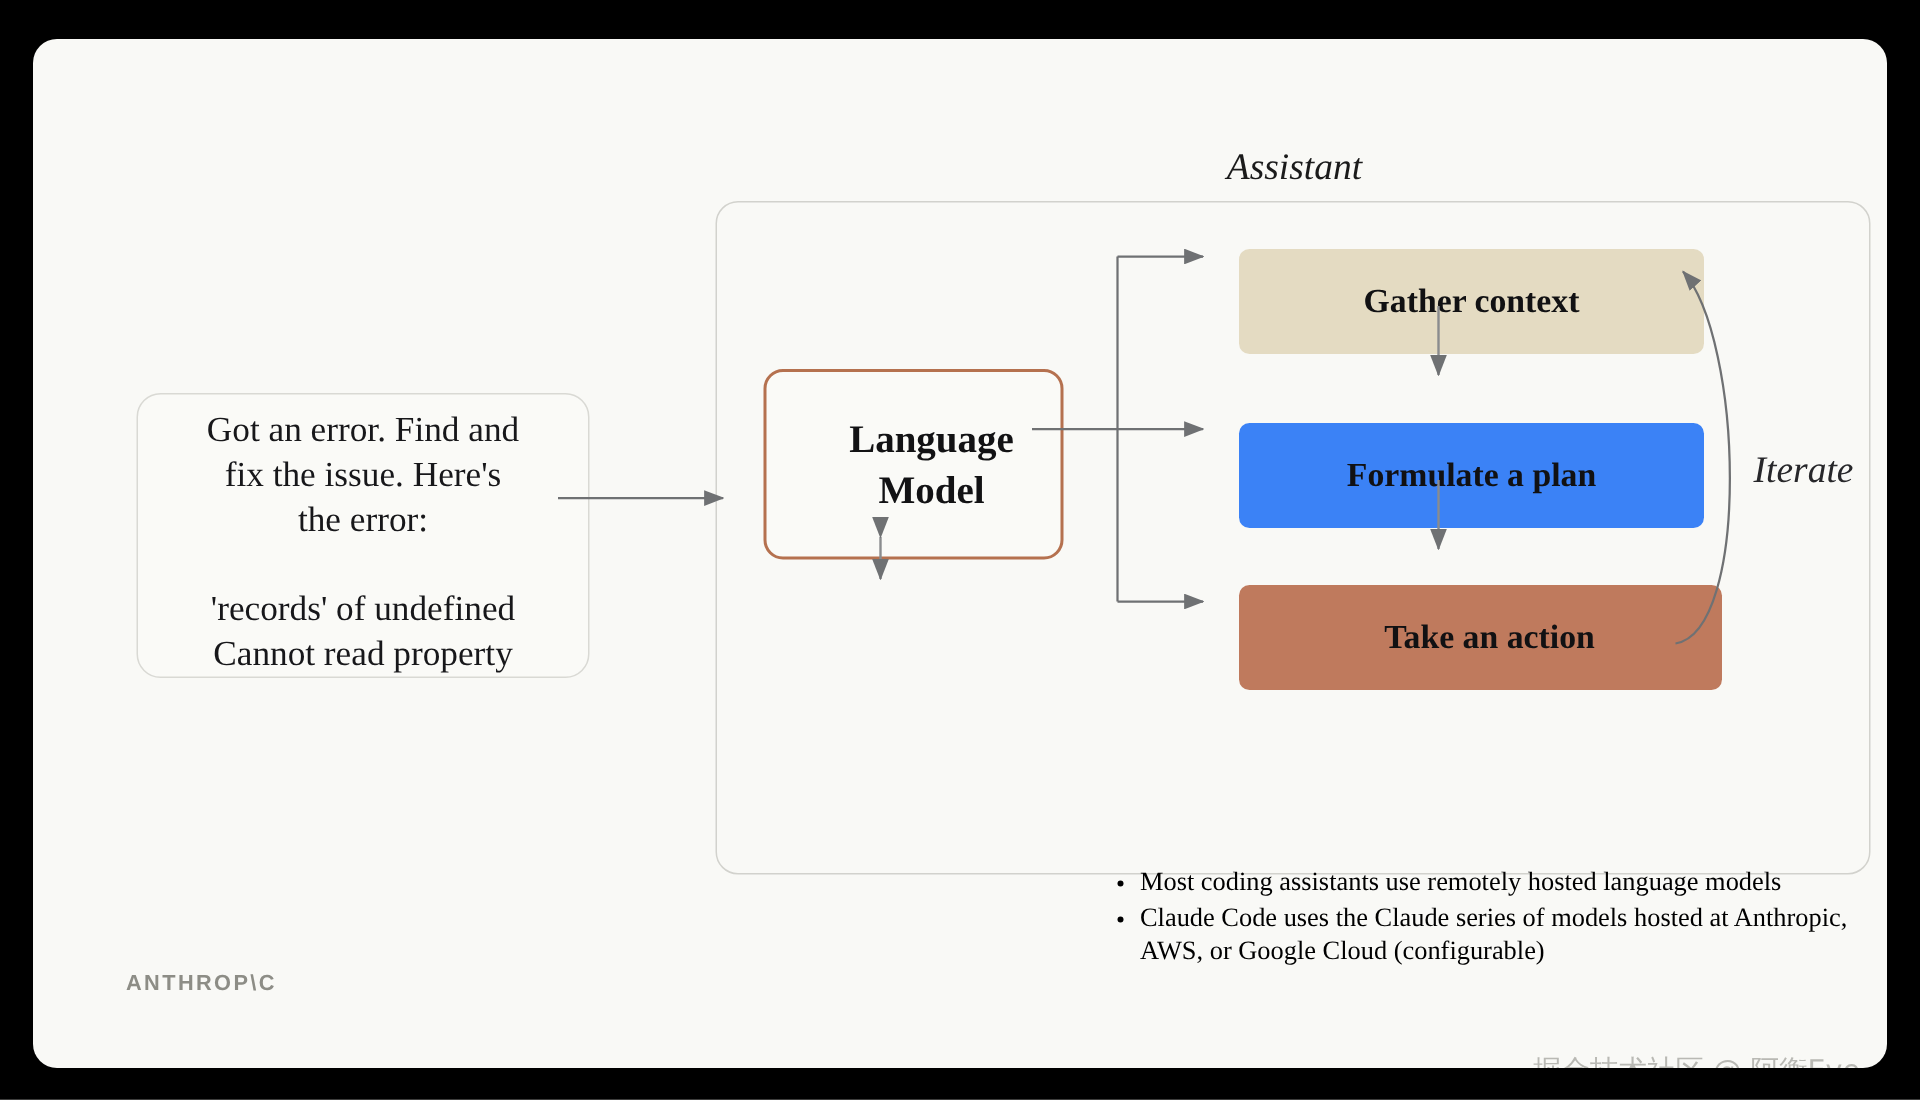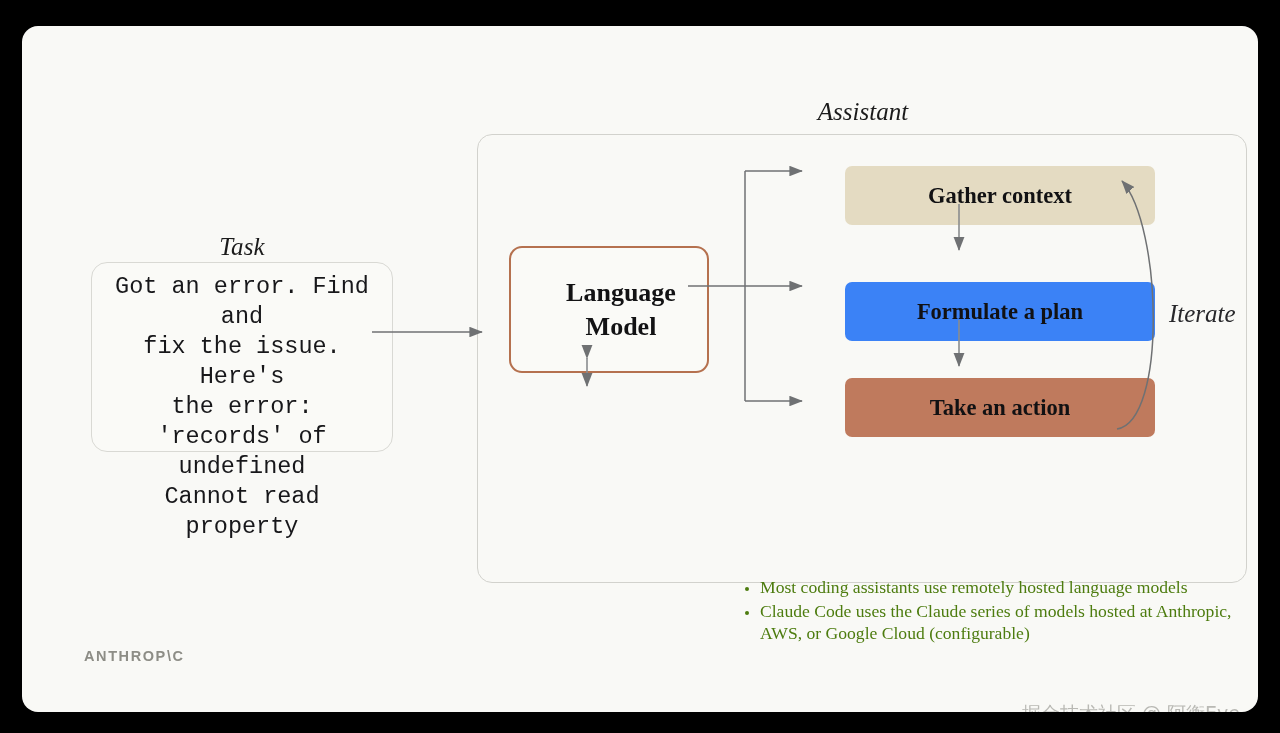--- a/index.html
+++ b/index.html
@@ -49,21 +49,21 @@
     border: 1.4px solid #d9d9d4;
     border-radius: 16px;
     box-sizing: border-box;
     display: flex;
     flex-direction: column;
     align-items: center;
     justify-content: flex-start;
     padding: 9px 16px 0 16px;
   }
   .task-line {
-    font-family: Liberation Mono, monospace;
+    font-family: Liberation Serif, serif;
     font-size: 23.5px;
     line-height: 30px;
     color: #17171a;
     text-align: center;
     width: 100%;
   }
   .task-gap { height: 30px; }
 
   
   .assistant-title {
@@ -127,30 +127,29 @@
     text-align: center;
     color: #121214;
     white-space: pre-line;
   }
 
   
   .step-box {
     position: absolute;
     left: 804px;
     width: 310px;
-    height: 59px;
+    height: 70px;
     border-radius: 7px;
     display: flex;
     align-items: center;
     justify-content: center;
-    margin-left: 19px;
   }
   .step-1 { top: 140px; }
   .step-2 { top: 256px; }
-  .step-3 { top: 352px; }
+  .step-3 { top: 364px; padding-left: 12px; }
   .step-label {
     font-family: "Liberation Serif", serif;
     font-weight: bold;
     font-size: 22.5px;
     color: #111113;
     text-align: center;
   }
 
   .iterate-label {
     position: absolute;
@@ -179,21 +178,21 @@
     top: 550px;
     width: 480px;
     margin: 0;
     padding: 0 0 0 26px;
     list-style: disc;
   }
   .notes li {
     font-family: "Liberation Serif", serif;
     font-size: 17.6px;
     line-height: 22.5px;
-    color: #4d7c0f;
+    color: #000000;
     margin: 0 0 1px 0;
   }
   .notes li::marker { font-size: 15px; }
 
   
   .brand-logo {
     position: absolute;
     left: 62px;
     top: 622px;
     font-family: "Liberation Sans", sans-serif;
@@ -210,21 +209,20 @@
     font-size: 19px;
     color: #b9b9b4;
     white-space: nowrap;
   }
 </style>
 </head>
 <body style="background: rgb(0, 0, 0);">
 
 <div class="slide-frame" style="background: rgb(249, 249, 246);">
 
-  <div class="task-title">Task</div>
 
   <div class="task-box" style="border-color: rgb(217, 217, 212);">
     <div class="task-line">Got an error. Find and</div>
     <div class="task-line">fix the issue. Here's</div>
     <div class="task-line">the error:</div>
     <div class="task-gap"></div>
     <div class="task-line">'records' of undefined</div>
     <div class="task-line">Cannot read property</div>
   </div>
 

